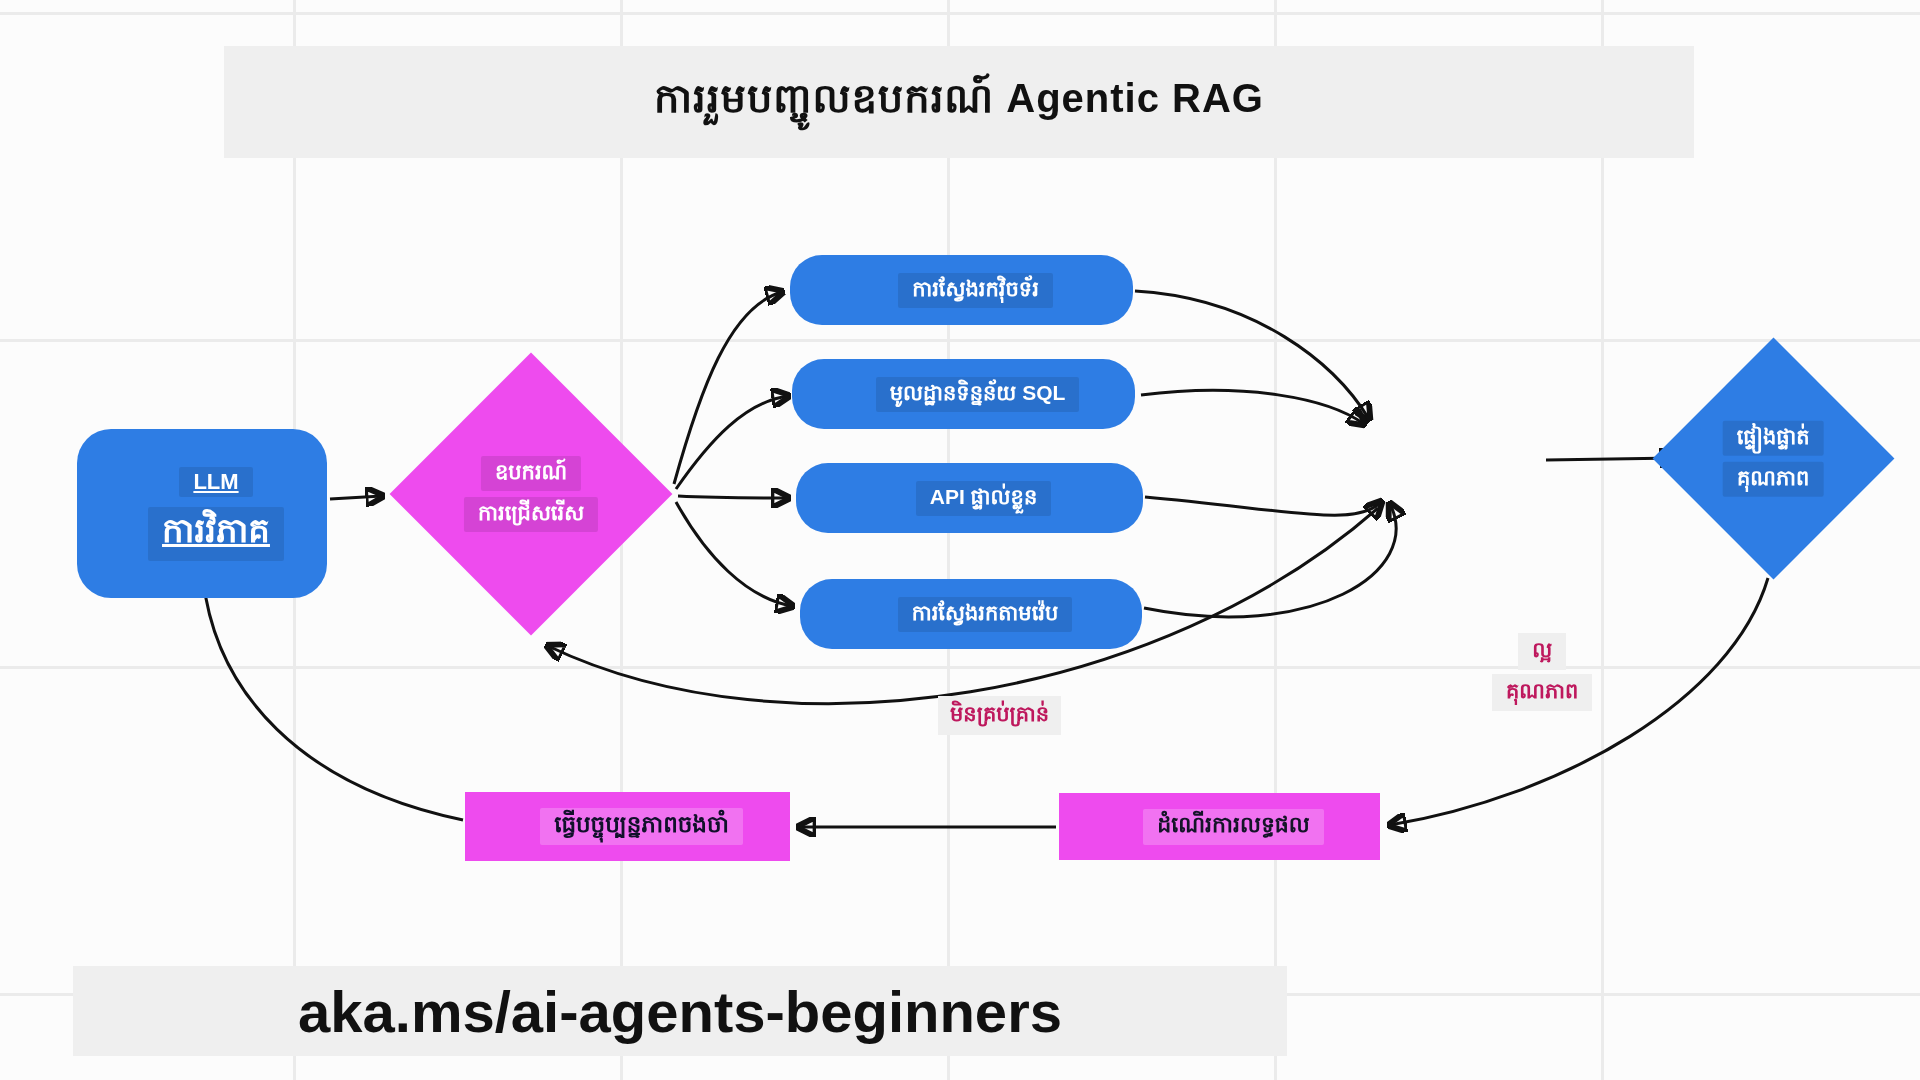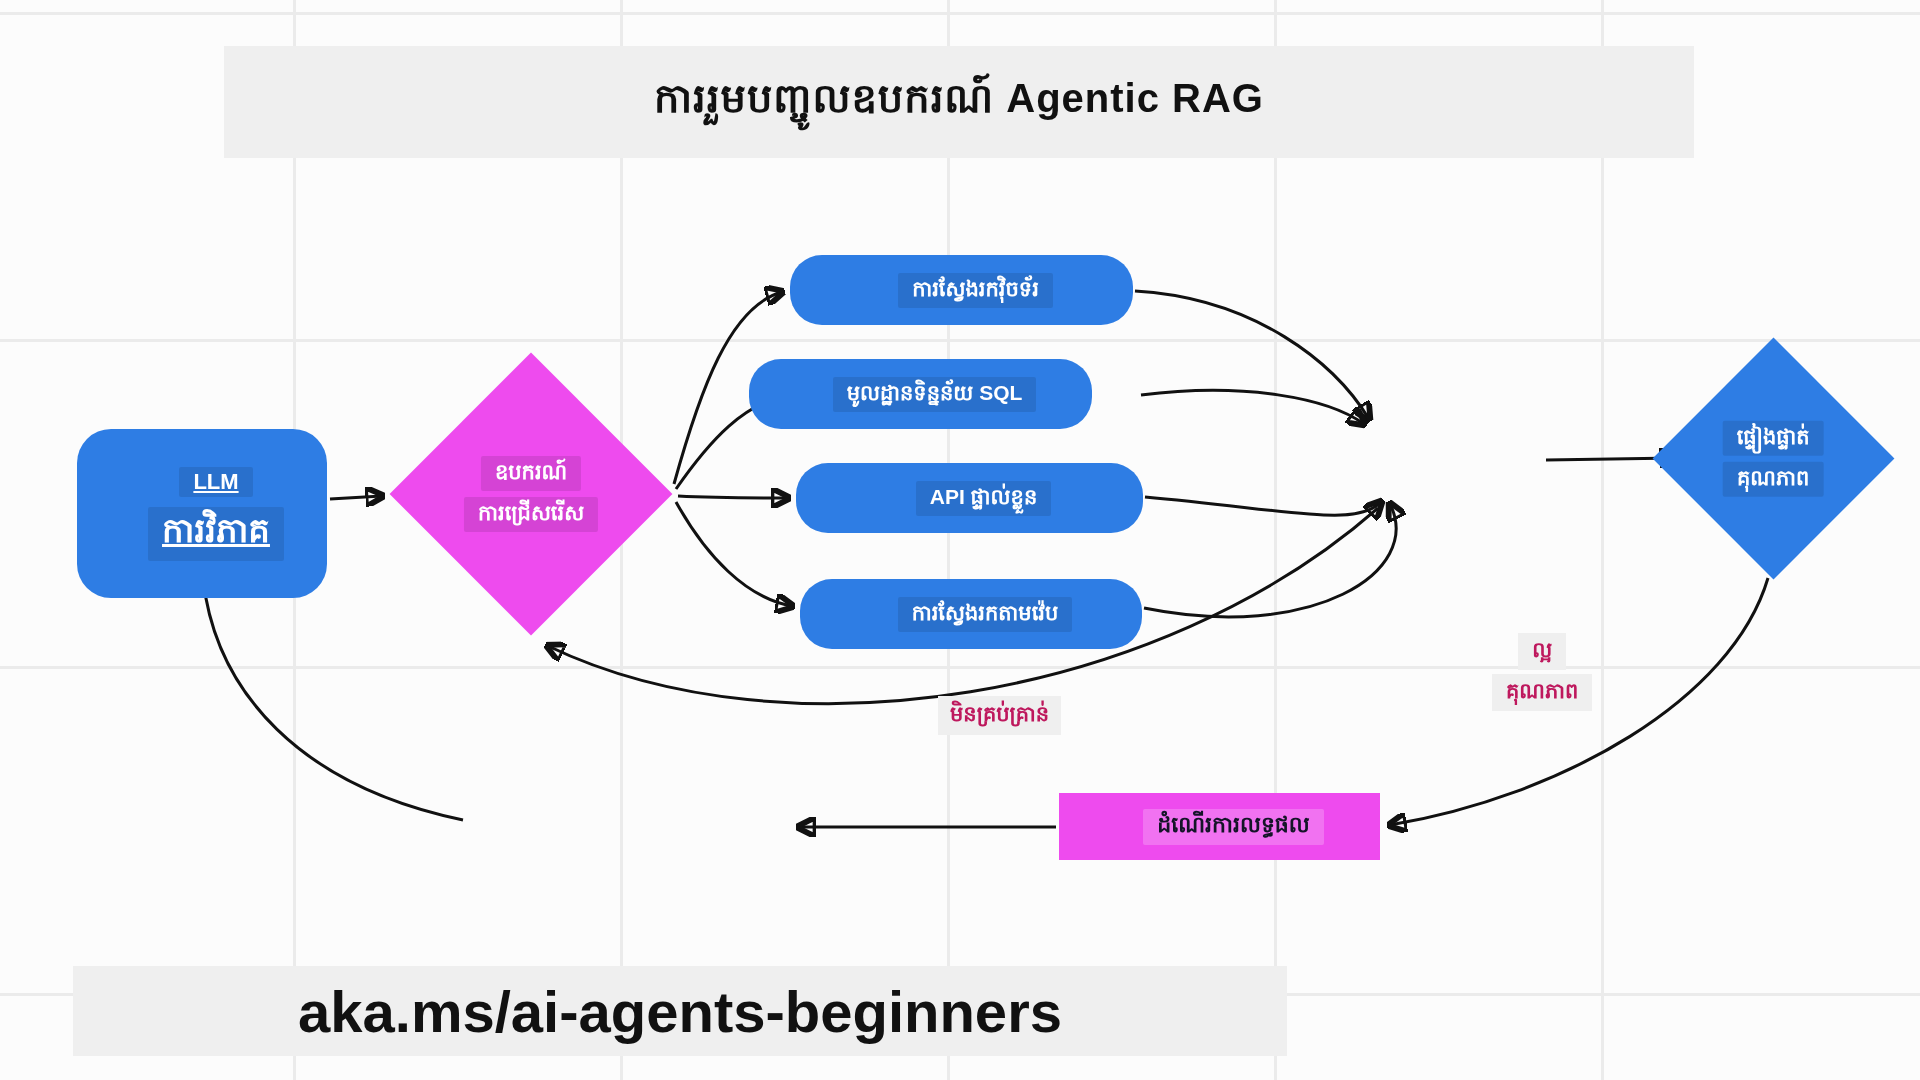--- a/index.html
+++ b/index.html
@@ -49,21 +49,21 @@
   .diamond-inner{
     transform:rotate(-45deg);
     display:flex;flex-direction:column;align-items:center;justify-content:center;
     color:#fff;text-align:center;
   }
   .sel-diamond{left:431px;top:394px;width:200px;height:200px;}
   .qual-diamond{left:1688px;top:373px;width:171px;height:171px;}
   .diamond-line{font-size:21px;font-weight:700;margin:3px 0;}
   .tool-pill{height:70px;font-size:21px;font-weight:700;}
   .tool-1{left:790px;top:255px;width:343px;}
-  .tool-2{left:749px;top:359px;width:343px;}
+  .tool-2{left:792px;top:359px;width:343px;}
   .tool-3{left:796px;top:463px;width:347px;}
   .tool-4{left:800px;top:579px;width:342px;text-align:right;}
   .collect-rect{left:1220px;top:427px;width:323px;height:67px;font-size:22px;font-weight:700;}
   .process-rect{left:1059px;top:793px;width:321px;height:67px;font-size:22px;font-weight:700;color:#141428;}
   .update-rect{left:465px;top:792px;width:325px;height:69px;font-size:23px;font-weight:800;color:#10102a;}
   .dark-band{background:rgba(255,255,255,0.22);}
   .edge-label{
     background:#efefef;color:#be185d;font-size:21px;font-weight:600;
     padding:4px 12px;text-align:center;
   }
@@ -142,20 +142,23 @@
     <div class="diamond-inner">
       <span class="diamond-line label-band">ផ្ទៀងផ្ទាត់</span>
       <span class="diamond-line label-band">គុណភាព</span>
     </div>
   </div>
 
   <div class="abs node pink process-rect">
     <span class="label-band dark-band">ដំណើរការលទ្ធផល</span>
   </div>
 
+  <div class="abs node pink update-rect">
+    <span class="label-band dark-band">ធ្វើបច្ចុប្បន្នភាពចងចាំ</span>
+  </div>
 
   <div class="abs edge-label good-label">
     <span>ល្អ</span>
     <span>គុណភាព</span>
   </div>
   <div class="abs edge-label insufficient-label">
     <span>មិនគ្រប់គ្រាន់</span>
   </div>
 
   <div class="abs banner footer-banner">

